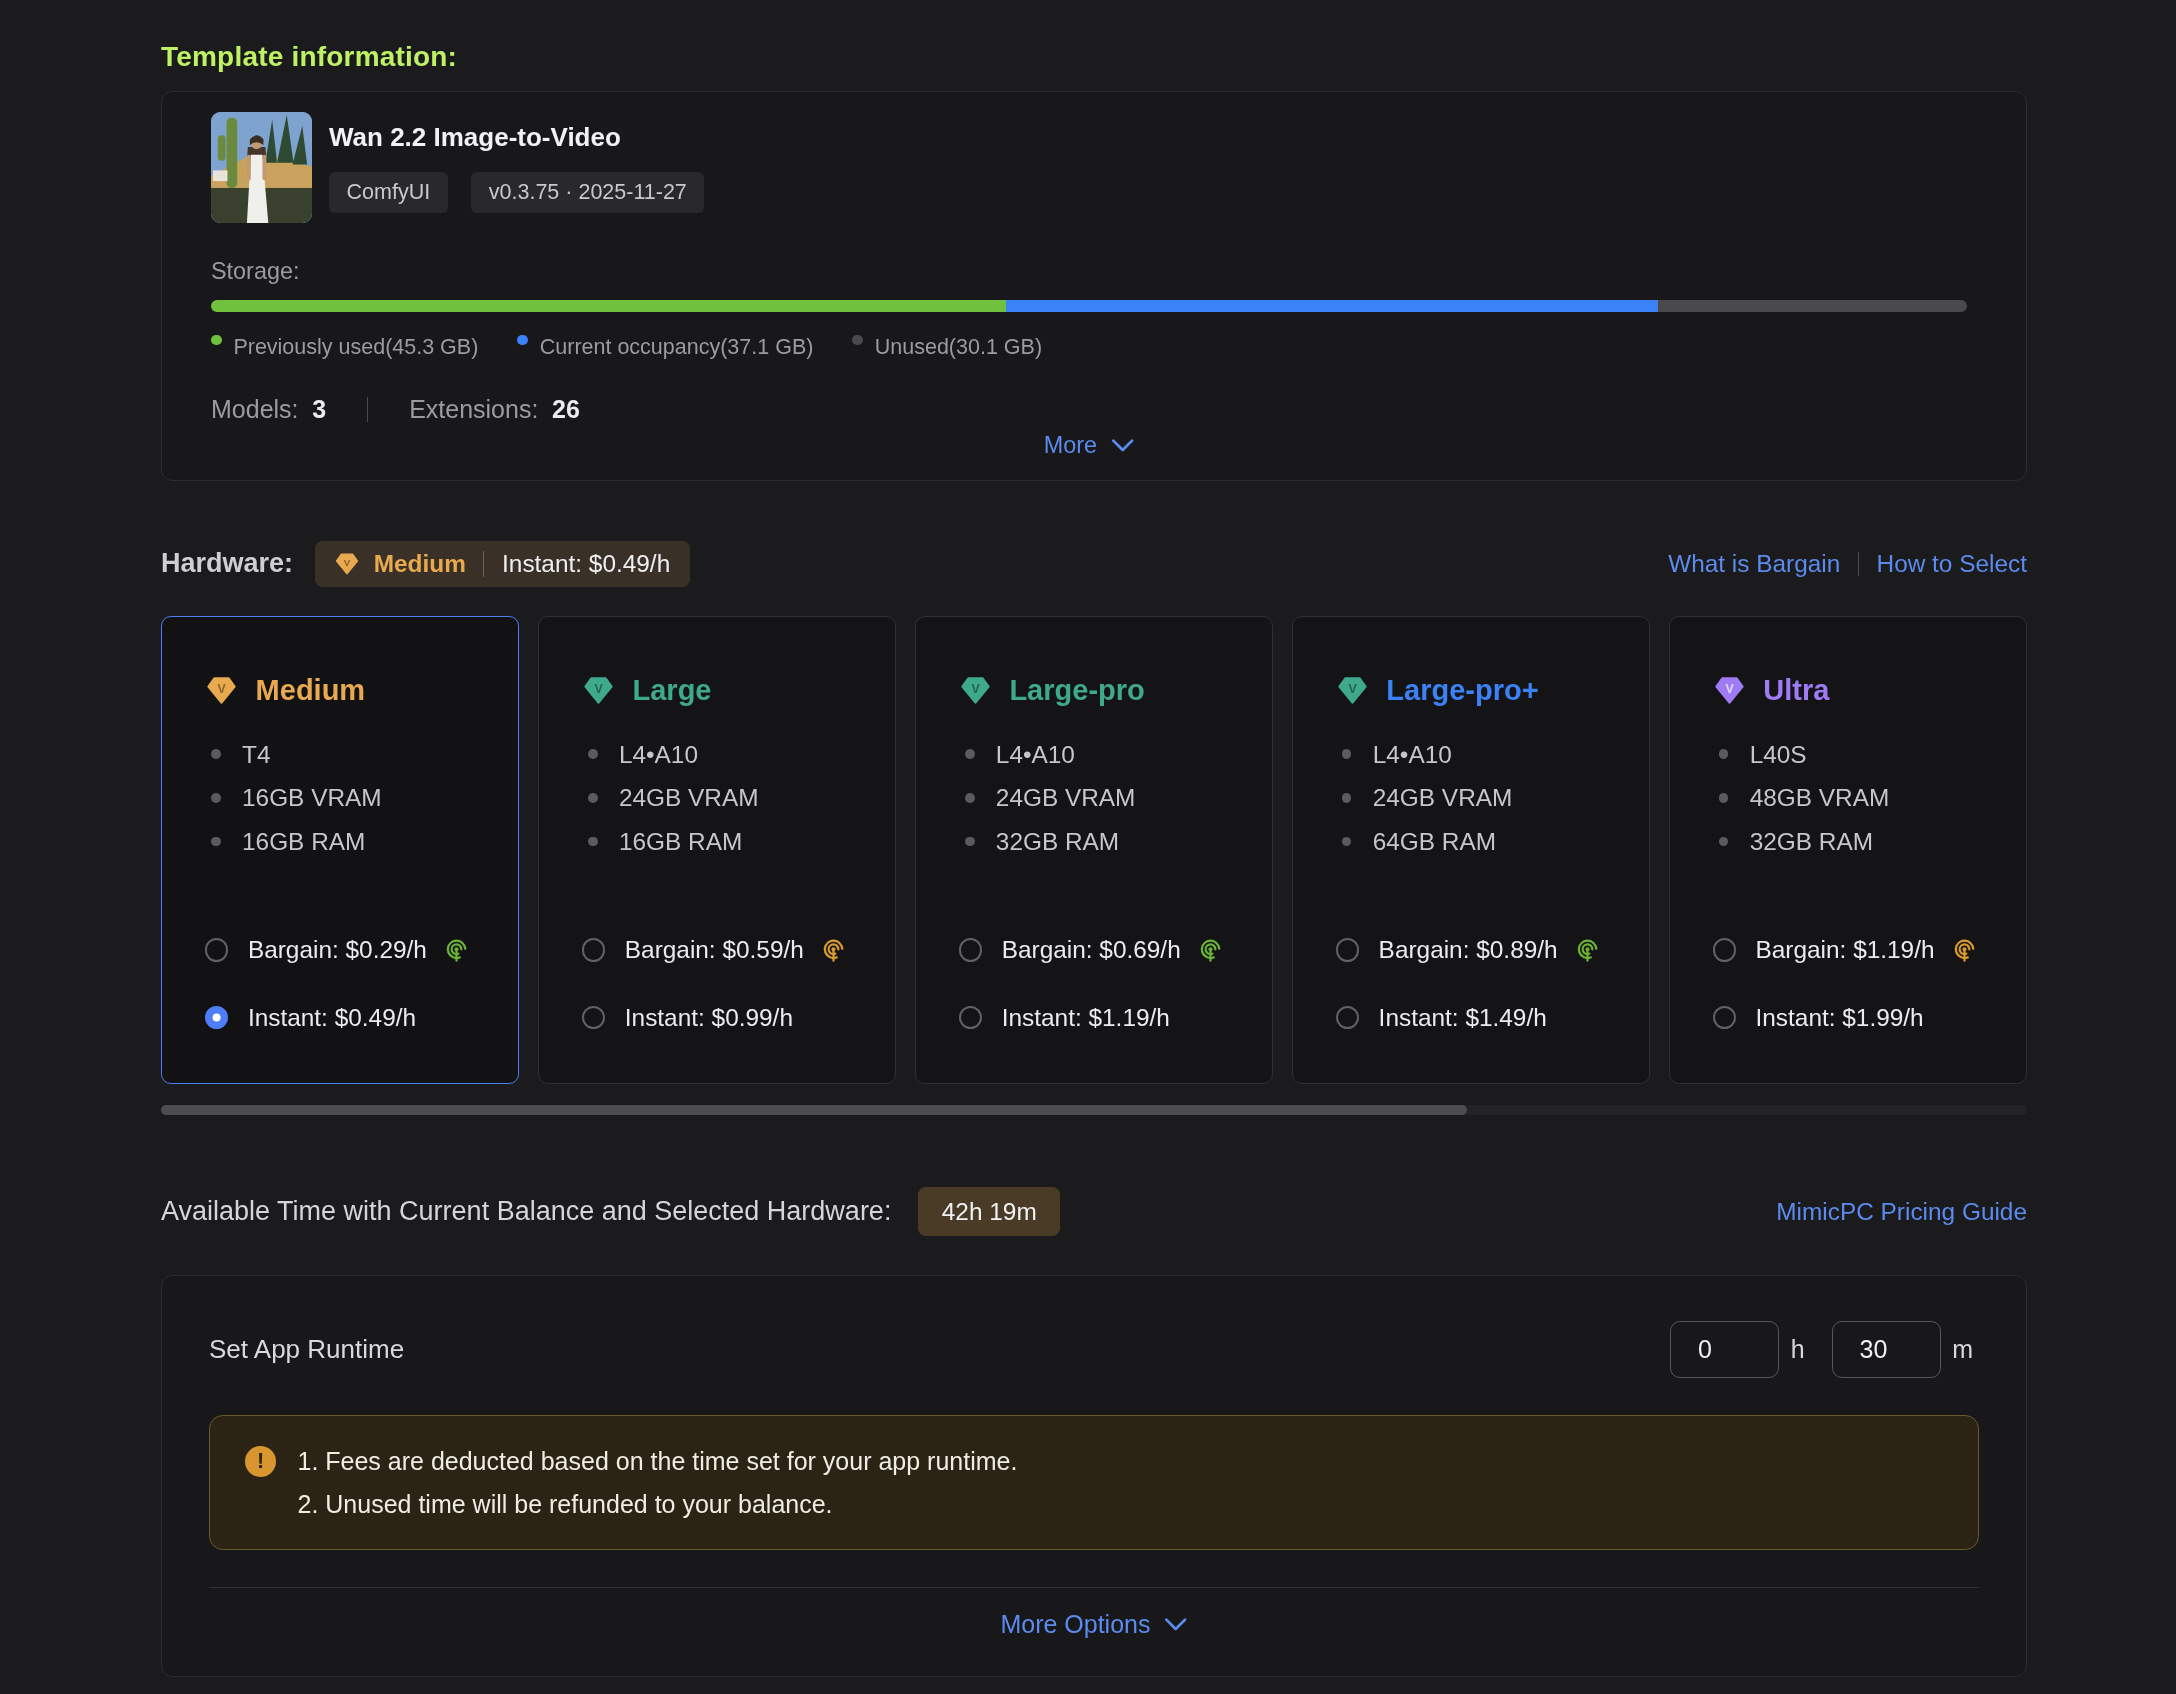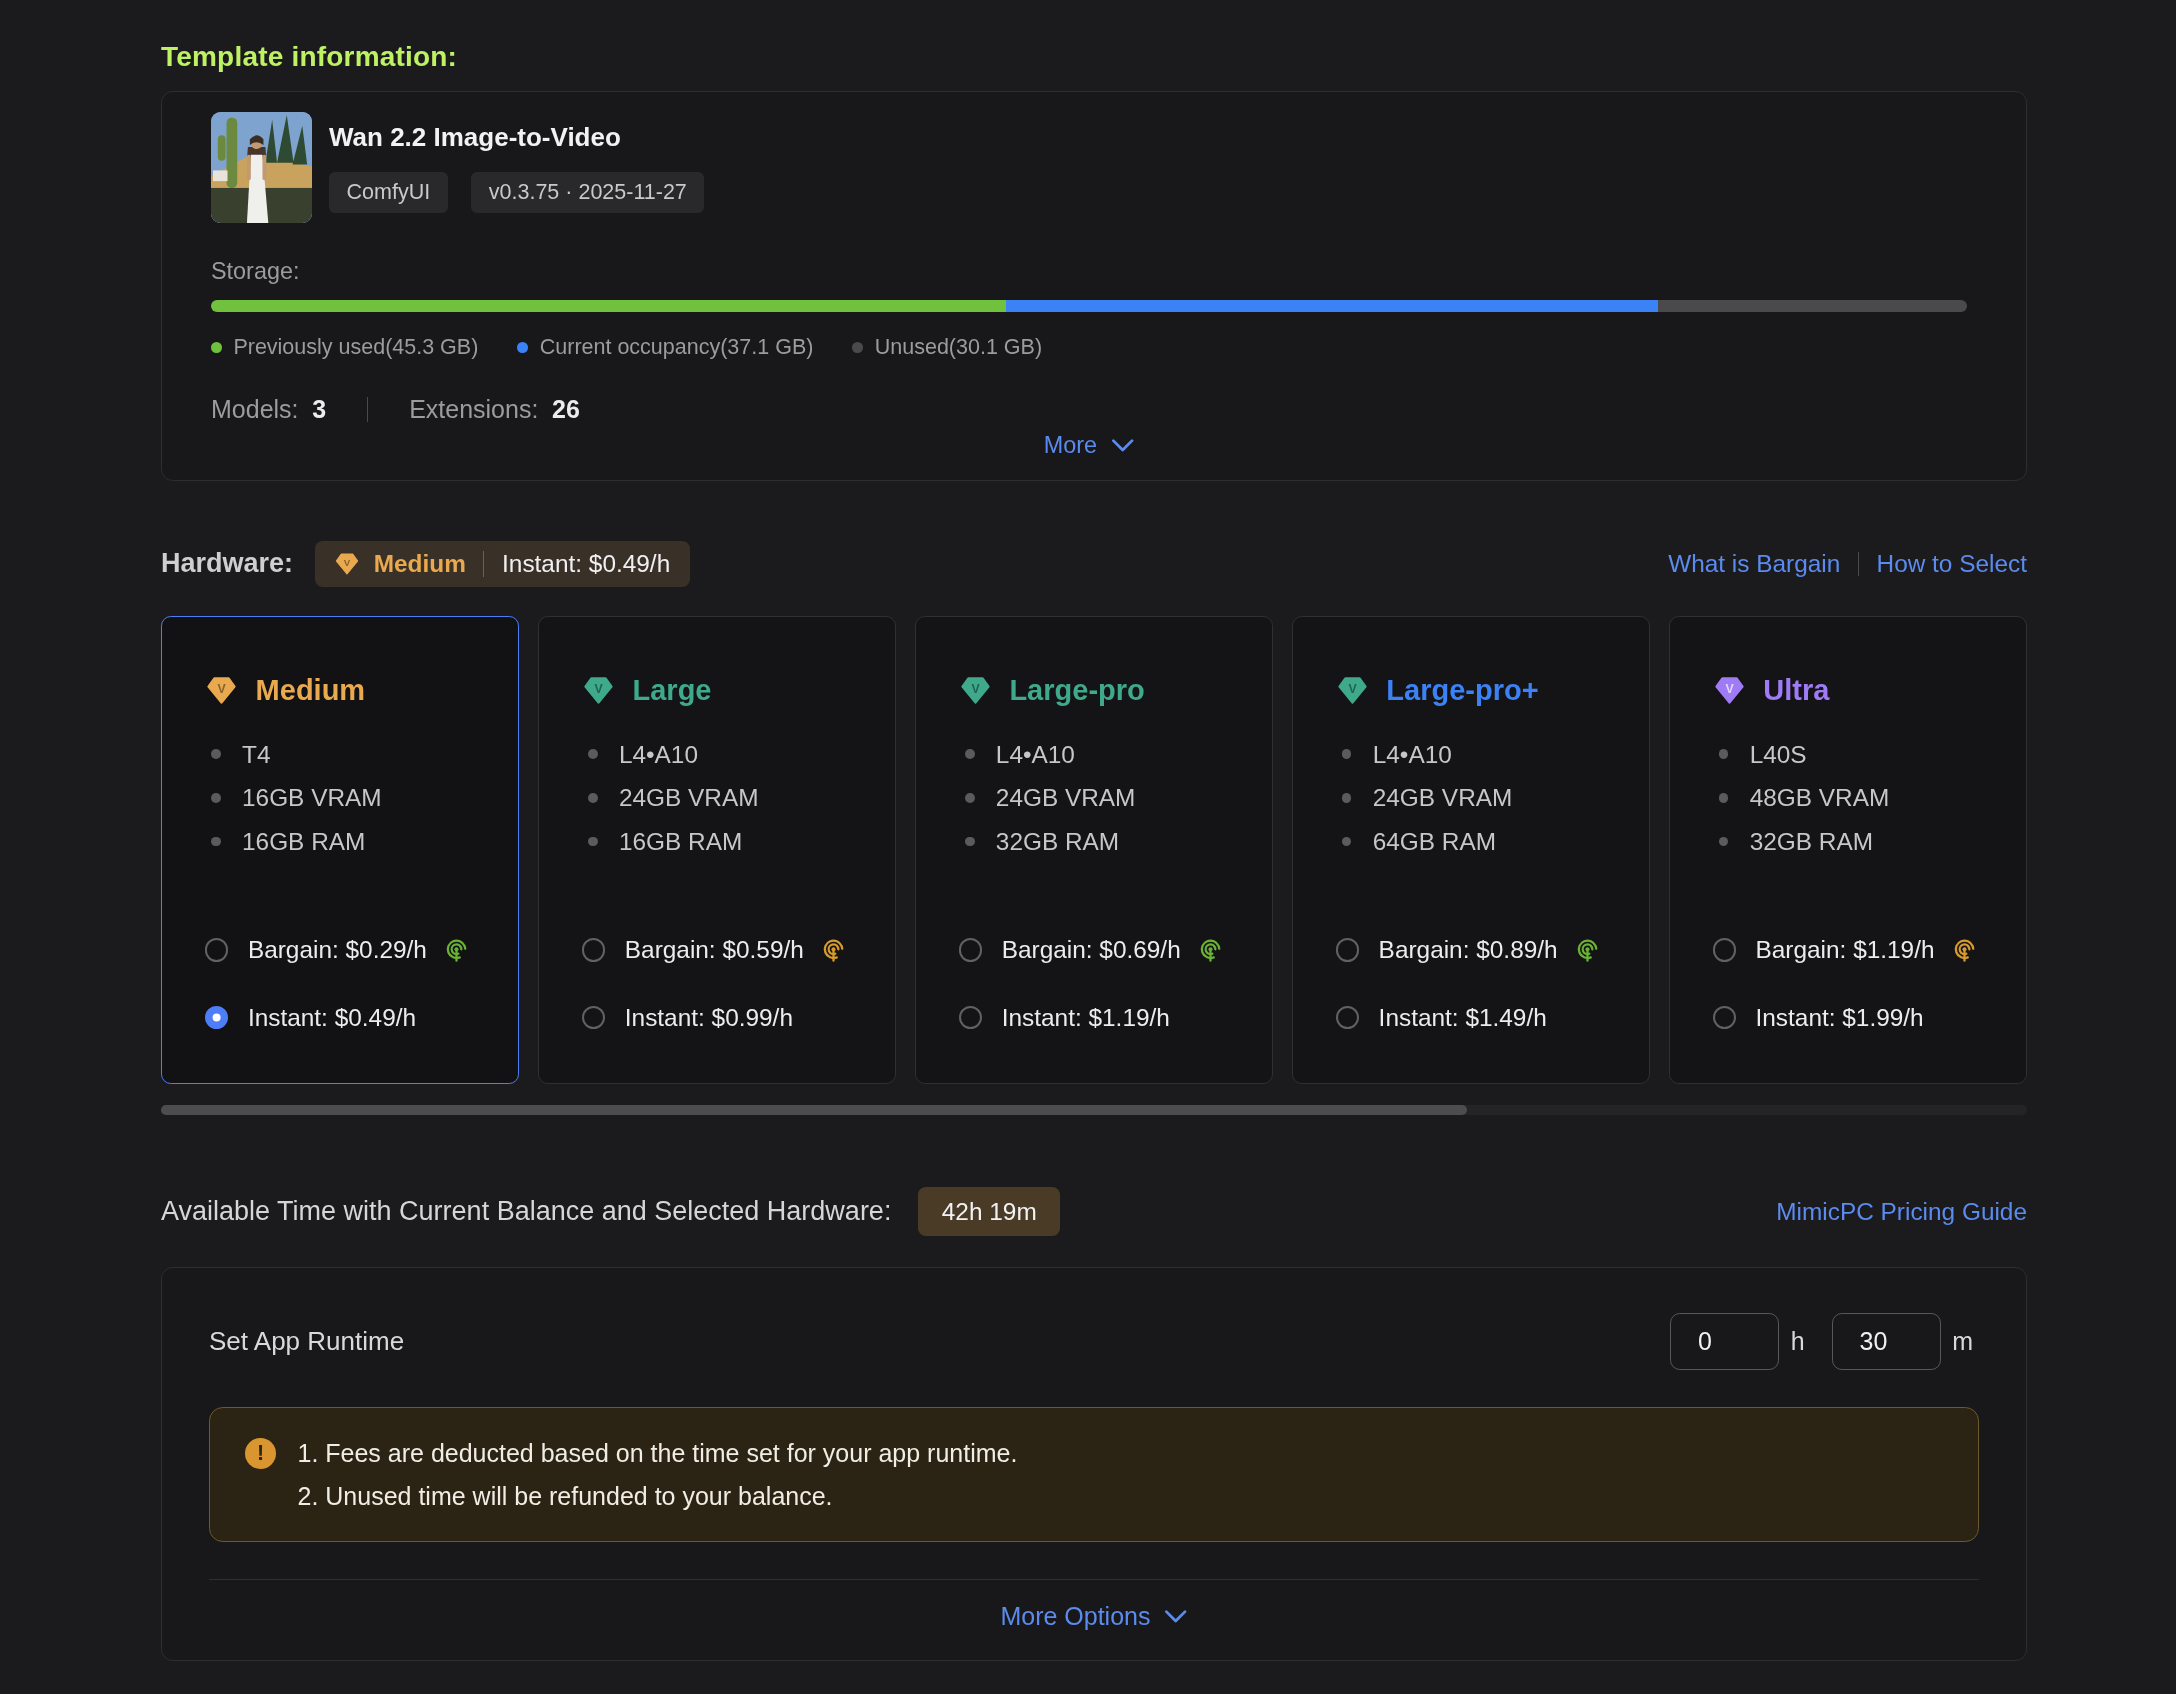--- a/index.html
+++ b/index.html
@@ -37,21 +37,21 @@
     background:#29292b; color:#c9c9cb; font-size:21.5px;
     padding:7.8px 17.6px; border-radius:5.9px; white-space:nowrap;
   }
   .storage-label { margin-top:35px; font-size:23.4px; color:#9c9c9e; }
   .storage-bar {
     margin-top:14.6px; height:12.7px; border-radius:6.8px; overflow:hidden;
     display:flex; width:100%;
   }
   .storage-bar .seg { height:100%; }
   .legend { display:flex; gap:39px; margin-top:22.4px; align-items:center; }
-  .legend .item { display:flex; align-items:center; gap:11.7px; font-size:21.5px; color:#9c9c9e; }
+  .legend .item { display:flex; align-items:flex-start; gap:11.7px; font-size:21.5px; color:#9c9c9e; }
   .legend .dot { width:10.7px; height:10.7px; border-radius:50%; flex:0 0 auto; }
   .counts-row { display:flex; align-items:center; margin-top:35px; font-size:25px; }
   .counts-row .lbl { color:#9c9c9e; }
   .counts-row .val { color:#ececee; font-weight:600; margin-left:13.7px; }
   .counts-row .vdiv { width:1px; height:25px; background:#4a4a4c; margin:0 41px; }
   .more-row { text-align:center; margin-top:7.8px; }
   .link {
     color:#5b8bee; font-size:23.4px; text-decoration:none; cursor:pointer;
     display:inline-flex; align-items:center; gap:13.7px;
   }
@@ -116,21 +116,21 @@
   
   .avail-row { display:flex; align-items:center; margin-top:72px; }
   .avail-label { font-size:27px; color:#d6d6d8; }
   .time-badge {
     margin-left:27px; background:#4a3b26; color:#f2f2f4;
     font-size:24.4px; padding:10.7px 23.4px; border-radius:7.8px;
   }
   .avail-row .link { margin-left:auto; font-size:24.4px; }
 
   
-  .runtime-card { margin-top:31px; padding:45px 47px 0 47px; }
+  .runtime-card { margin-top:39px; padding:45px 47px 8px 47px; }
   .runtime-head { display:flex; align-items:center; }
   .runtime-title { font-size:26px; color:#d9d9db; }
   .runtime-inputs { margin-left:auto; display:flex; align-items:center; }
   .runtime-inputs input {
     width:109px; height:57px; background:transparent; border:1px solid #58585a;
     border-radius:9.8px; color:#f0f0f2; font-size:25px; padding-left:27px;
     font-family:"Liberation Sans","DejaVu Sans",sans-serif; outline:none;
   }
   .unit { font-size:25px; color:#d8d8da; margin:0 27px 0 11.7px; }
   .unit:last-child { margin-right:5.9px; }

